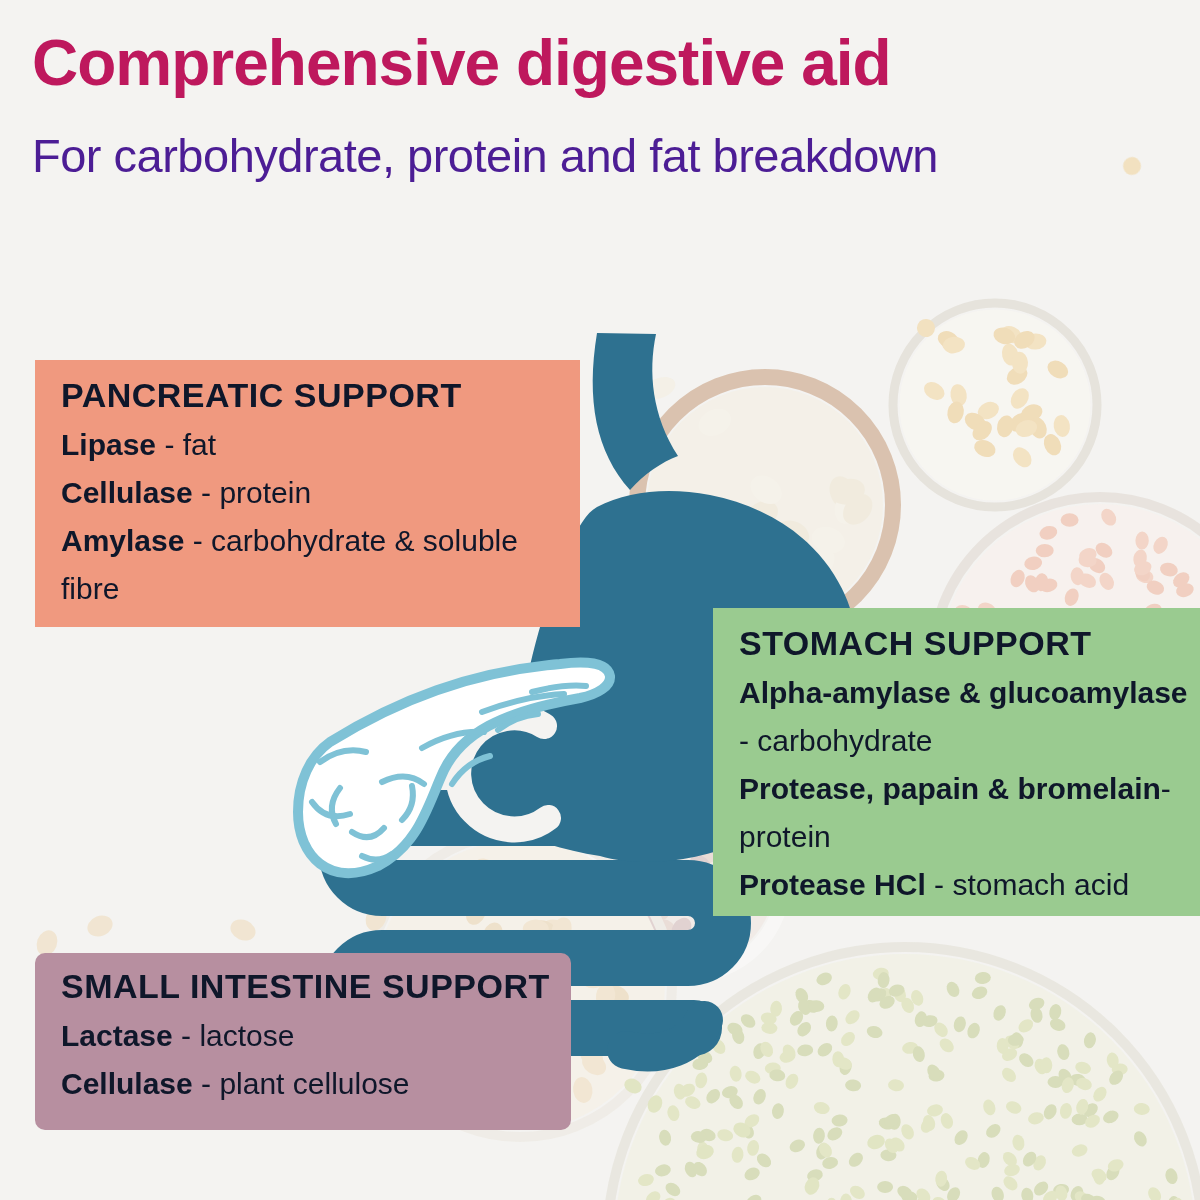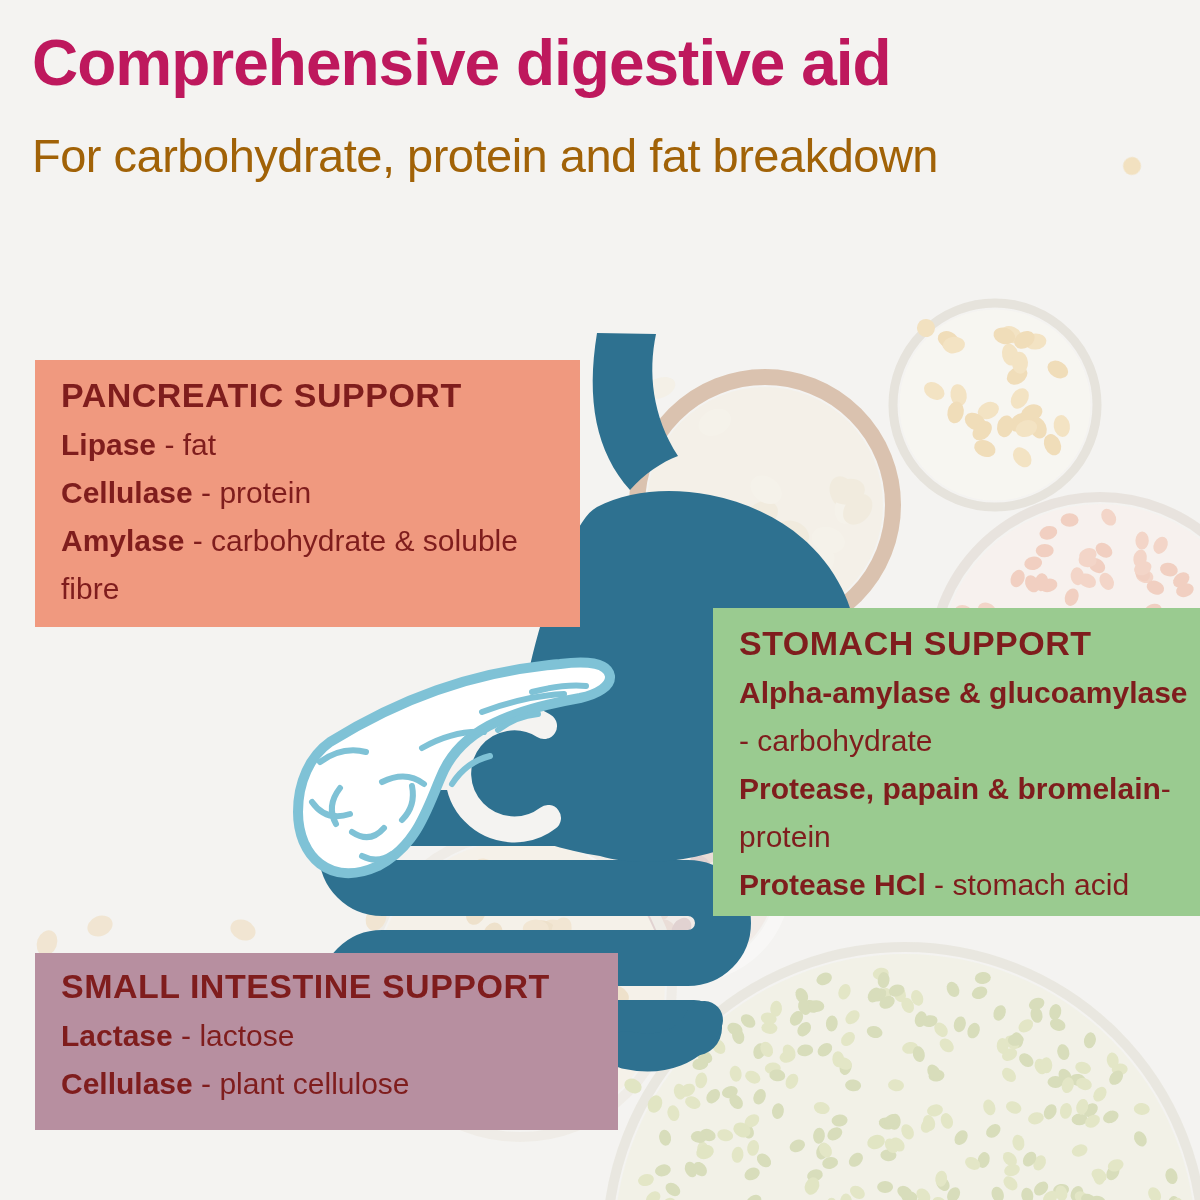--- a/index.html
+++ b/index.html
@@ -14,34 +14,34 @@
   .hdr{position:absolute;left:32px;right:20px;}
   #title{
     top:30px;
     font-size:64px;font-weight:bold;letter-spacing:-1px;line-height:1.05;
   }
   #subtitle{
     top:128px;
     font-size:47px;font-weight:400;letter-spacing:-0.5px;
   }
   .info-box{
-    position:absolute;color:#7f1d1d;
+    position:absolute;color:#0f172a;
     padding:16px 8px 0 26px;box-sizing:border-box;
   }
   .info-box h2{
     margin:0 0 6px 0;
     font-size:34px;font-weight:bold;letter-spacing:0.5px;white-space:nowrap;
   }
   .box-item{
     font-size:30px;line-height:1.6;font-weight:400;
   }
   .box-item .enzyme{font-weight:bold;}
   #box-pancreatic{left:35px;top:360px;width:545px;height:267px;}
   #box-stomach{left:713px;top:608px;width:487px;height:308px;}
-  #box-smallintestine{left:35px;top:953px;width:583px;height:177px;padding-top:14px;}
+  #box-smallintestine{left:35px;top:953px;width:536px;height:177px;padding-top:14px;border-radius:10px;}
 </style>
 </head>
 <body>
 
 <div id="canvas" style="background: rgb(244, 243, 241);">
 
   <svg id="bg-photo-svg" viewBox="0 0 1200 1200" aria-hidden="true">
 
     <g id="photo-layer" opacity="0.38">
         <g>
@@ -794,21 +794,21 @@
         <path d="M 532 692 q 30 -8 54 -6"></path>
         <path d="M 452 784 q 14 -22 38 -28"></path>
         <path d="M 362 856 q 16 8 30 -2"></path>
         <path d="M 402 820 q 14 -14 10 -34"></path>
         <path d="M 498 730 q 18 -14 40 -16"></path>
       </g>
     </g>
   </svg>
 
   <div class="hdr" id="title" style="color: #be185d;">Comprehensive digestive aid</div>
-  <div class="hdr" id="subtitle" style="color: #a16207;">For carbohydrate, protein and fat breakdown</div>
+  <div class="hdr" id="subtitle" style="color: #4c1d95;">For carbohydrate, protein and fat breakdown</div>
 
   <div class="info-box" id="box-pancreatic" style="background: rgb(240, 153, 127);">
     <h2>PANCREATIC SUPPORT</h2>
     <div class="box-item"><span class="enzyme">Lipase</span><span> - fat</span></div>
     <div class="box-item"><span class="enzyme">Cellulase</span><span> - protein</span></div>
     <div class="box-item"><span class="enzyme">Amylase</span><span> - carbohydrate &amp; soluble fibre</span></div>
   </div>
 
   <div class="info-box" id="box-stomach" style="background: rgb(154, 203, 144);">
     <h2>STOMACH SUPPORT</h2>

